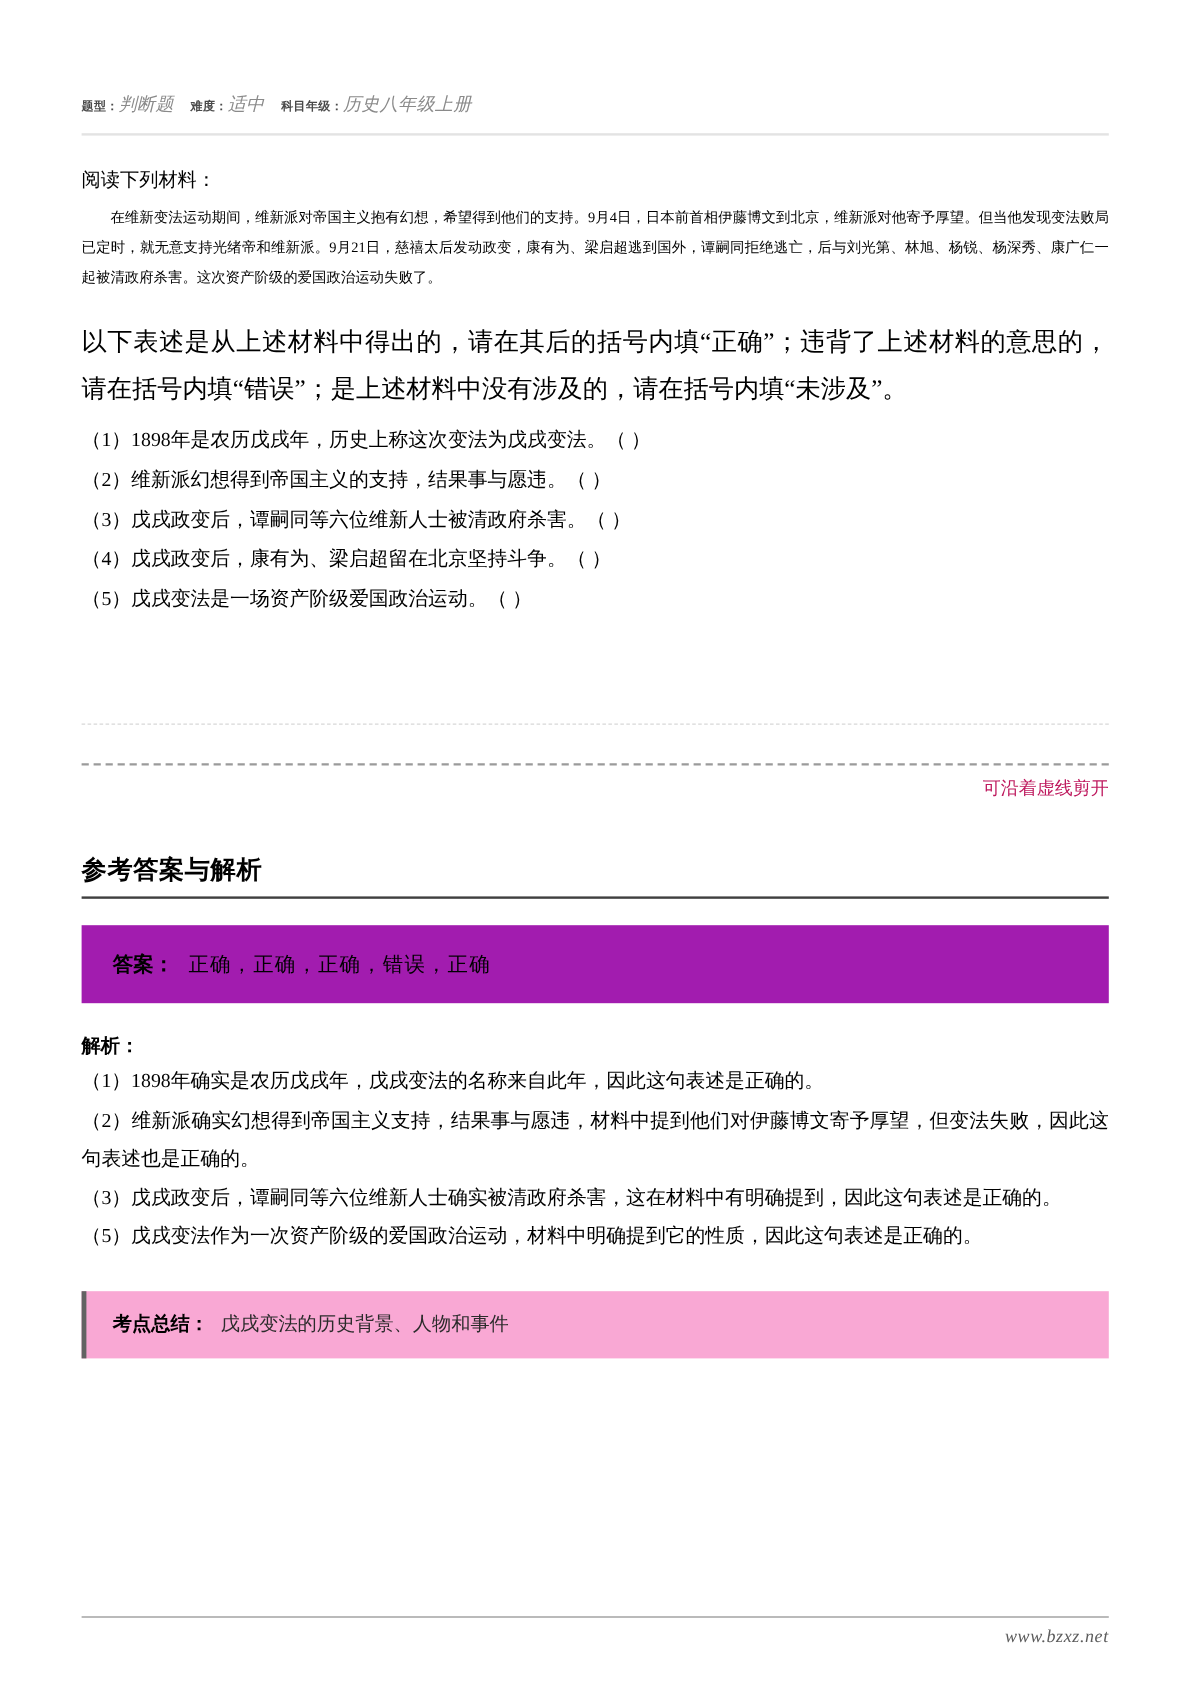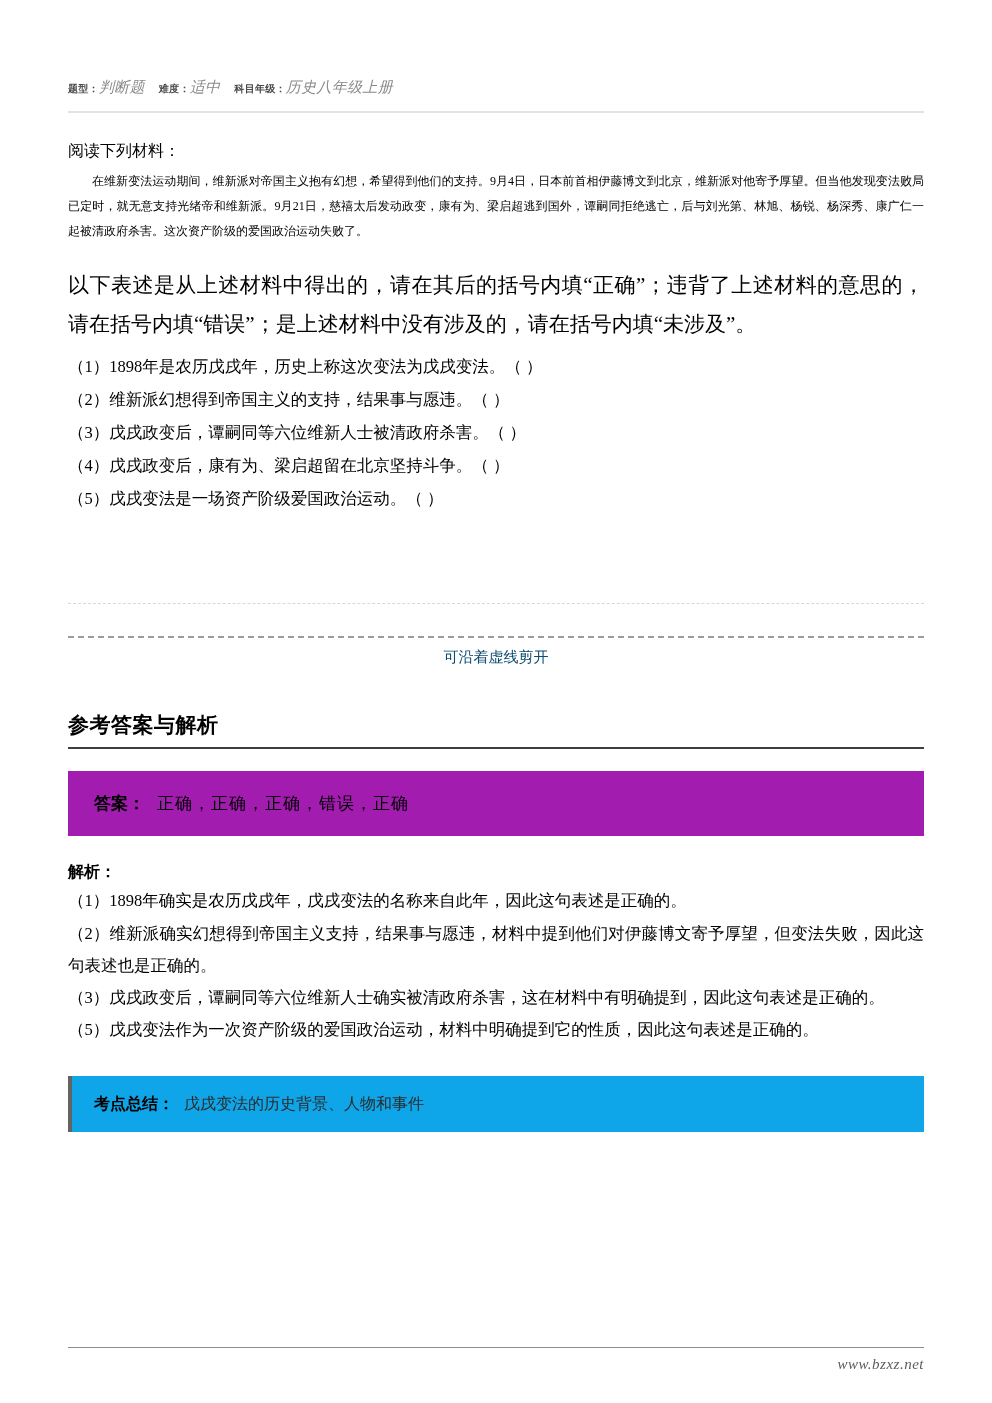--- a/index.html
+++ b/index.html
@@ -87,23 +87,23 @@
     border-top: 1px dashed #d8d8d8;
     height: 0;
   }
   .dash-strong {
     margin-top: 32px;
     border-top: 2px dashed #9b9b9b;
     height: 0;
   }
   .cut-label {
     margin-top: 10px;
-    text-align: center;
+    text-align: right;
     font-size: 15px;
-    color: #0c4a6e;
+    color: #be185d;
   }
 
   
   .sec-title {
     margin-top: 44px;
     font-size: 21px;
     font-weight: bold;
     font-family: "Liberation Sans", "DejaVu Sans", sans-serif;
     letter-spacing: 0.5px;
   }
@@ -140,21 +140,21 @@
     margin-top: 2px;
   }
   .analysis-item {
     font-size: 16.5px;
     line-height: 1.95;
     text-align: justify;
   }
 
   .summary-box {
     margin-top: 30px;
-    background: #0ea5e9;
+    background: #f9a8d4;
     border-left: 4px solid #636363;
     padding: 16px 22px;
     font-size: 16px;
     line-height: 1.5;
   }
   .summary-box .lbl {
     font-weight: bold;
     font-family: "Liberation Sans", "DejaVu Sans", sans-serif;
     margin-right: 10px;
   }

